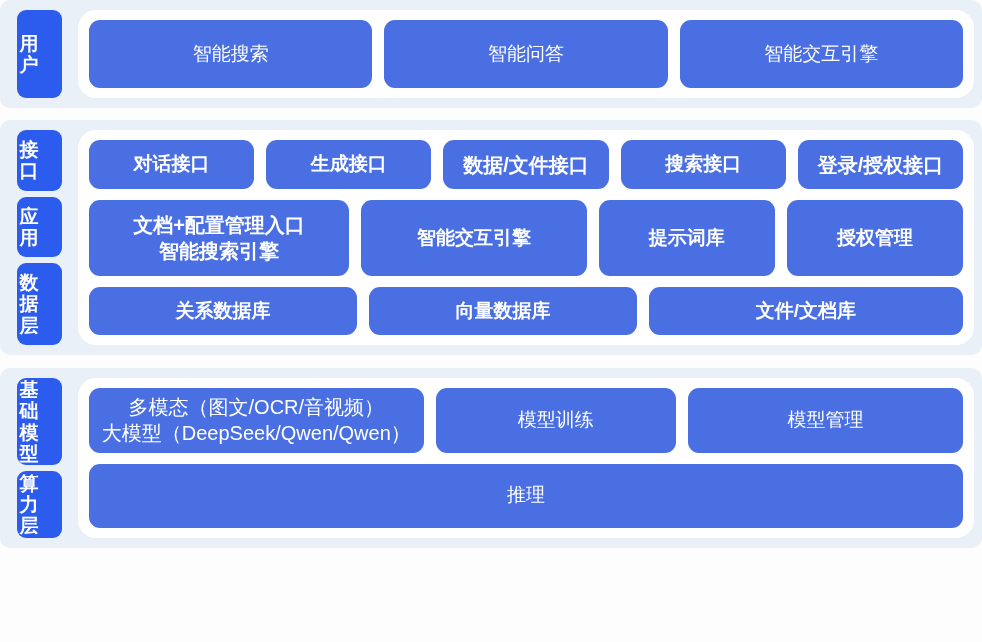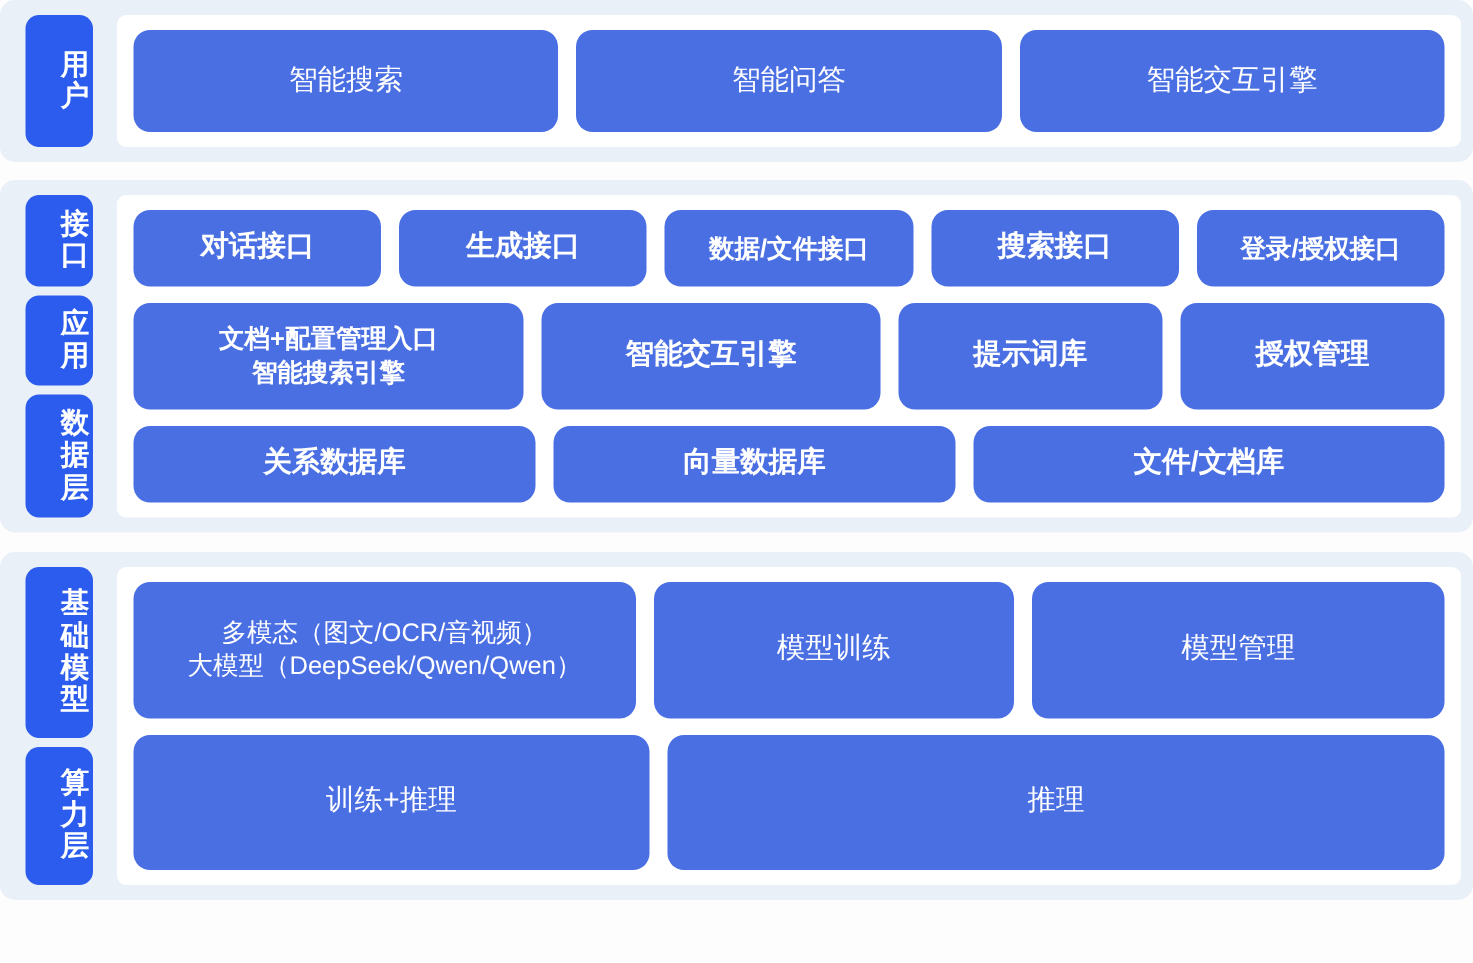--- a/index.html
+++ b/index.html
@@ -28,61 +28,61 @@
     background: #eaf0f7;
     border-radius: 10px;
     display: flex;
     flex-direction: row;
     align-items: stretch;
     box-sizing: border-box;
     padding: 10px 8px 10px 17px;
   }
   .section.sec-user      { height: 108px; margin-bottom: 12px; }
   .section.sec-middle    { height: 235px; margin-bottom: 13px; }
-  .section.sec-found     { height: 232px; }
+  .section.sec-found     { height: 180px; }
 
   
   .label-col {
     display: flex;
     flex-direction: column;
     width: 45px;
     flex: 0 0 45px;
     margin-right: 16px;
     gap: 6px;
   }
   .label-chip {
     background: #2b5ced;
     border-radius: 9px;
     color: #ffffff;
     font-size: 19px;
     font-weight: bold;
     line-height: 1.12;
     letter-spacing: 0px;
     display: flex;
     align-items: center;
-    justify-content: flex-end;
+    justify-content: flex-start;
     text-align: center;
     writing-mode: horizontal-tb;
     box-sizing: border-box;
     padding: 2px 0;
     flex: 1 1 auto;
     word-break: break-all;
     width: 45px;
     overflow: hidden;
   }
   .label-chip .chip-text {
     display: block;
     width: 24px;
     text-align: center;
   }
 
   
   .panel {
     background: #ffffff;
-    border-radius: 6px;
+    border-radius: 18px;
     flex: 1 1 auto;
     display: flex;
     flex-direction: column;
     justify-content: center;
     box-sizing: border-box;
     padding: 10px 11px;
     gap: 9px;
     min-width: 0;
   }
 
@@ -104,21 +104,21 @@
     justify-content: center;
     text-align: center;
     font-size: 19px;
     line-height: 1.3;
     box-sizing: border-box;
     padding: 4px 6px;
     flex: 1 1 0;
     min-width: 0;
     white-space: pre-line;
   }
-  .box.b-small  { font-size: 17px; }
+  .box.b-small  { font-size: 20px; }
 
   
   .sec-user .row .box { flex: 1 1 0; }
 
   .row-interface .box { flex: 1 1 0; }
 
   .row-app .box-app-1 { flex: 1.30 1 0; }
   .row-app .box-app-2 { flex: 1.12 1 0; }
   .row-app .box-app-3 { flex: 0.86 1 0; }
   .row-app .box-app-4 { flex: 0.86 1 0; }
@@ -211,20 +211,19 @@
     <div class="panel">
 
       <div class="row row-model">
         <div class="box b-small box-model-1">多模态（图文/OCR/音视频）
 大模型（DeepSeek/Qwen/Qwen）</div>
         <div class="box box-model-2">模型训练</div>
         <div class="box box-model-3">模型管理</div>
       </div>
 
       <div class="row row-compute">
-        <div class="box box-compute-1">训练+推理</div>
         <div class="box box-compute-2">推理</div>
       </div>
 
     </div>
   </div>
 
 </div>
 
 </body></html>

